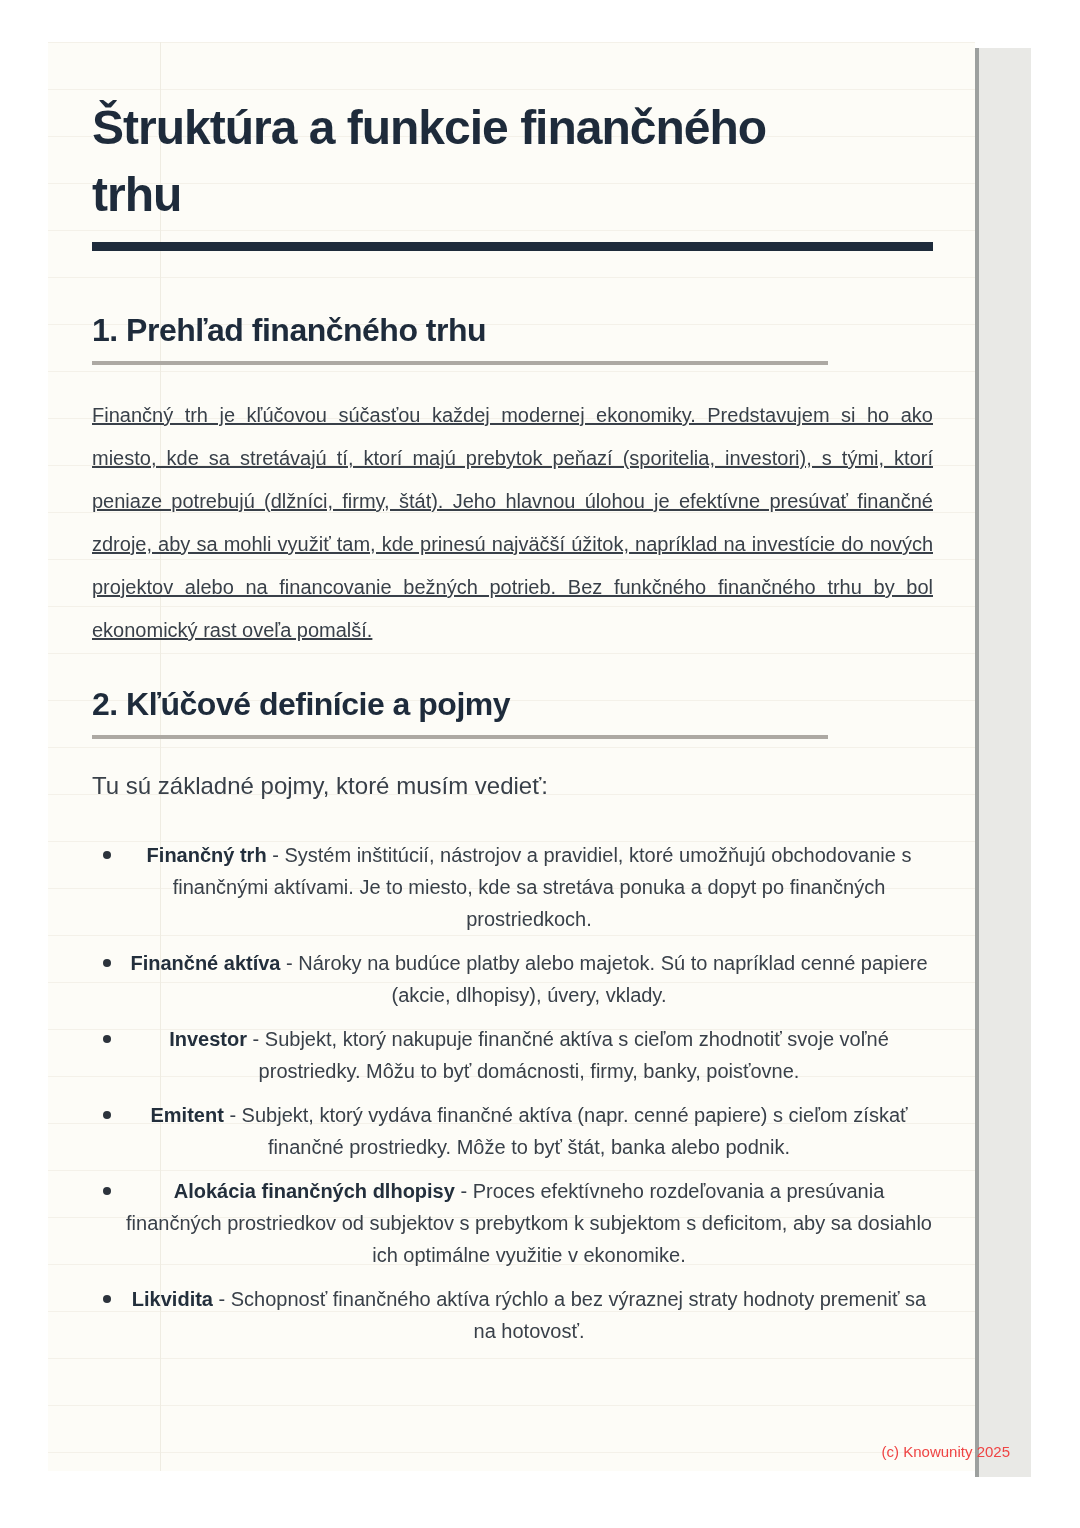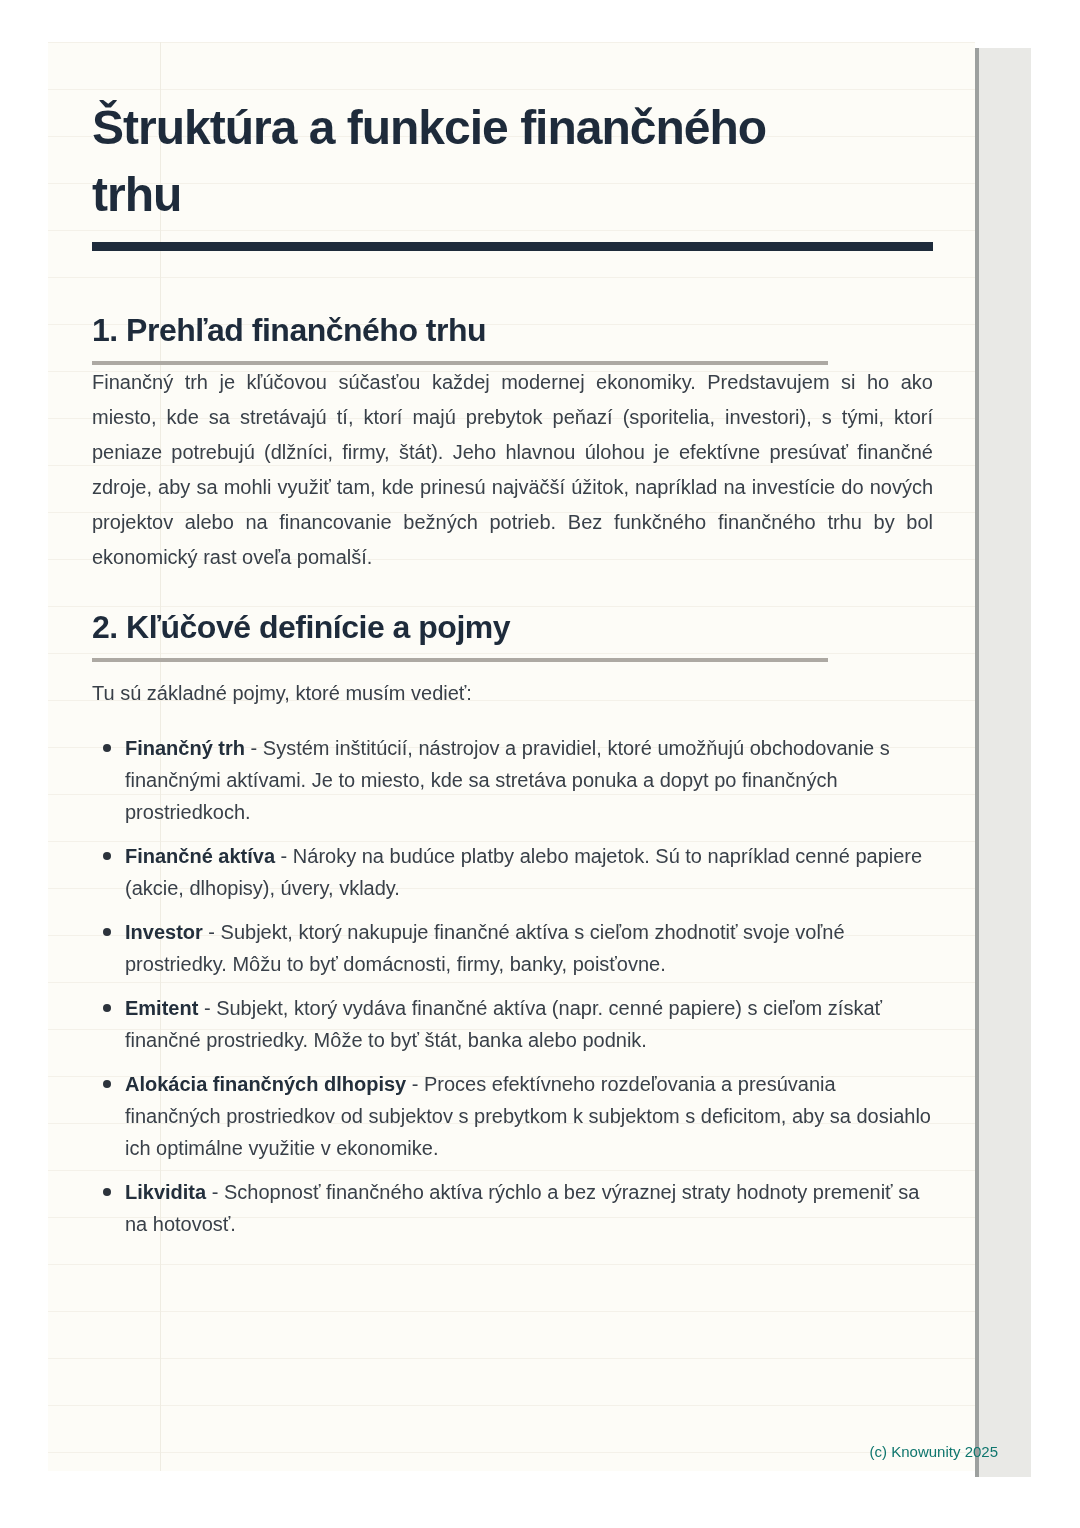--- a/index.html
+++ b/index.html
@@ -32,41 +32,41 @@
 
   h2.sec-heading {
     font-size:32px; line-height:40px; font-weight:800; letter-spacing:-0.5px;
     color:#1e2b3b;
   }
   .h2-first { margin-top:59px; }
   .h2-second { margin-top:32px; }
   .rule-gray { margin-top:11px; height:4px; width:736px; background:#ada9a3; }
 
   p.body-par {
-    width:841px; font-size:20px; line-height:35px;
-    color:#394049; text-align:justify;
+    margin-top:29px; width:841px; font-size:20px; line-height:43px;
+    color:#394049; text-align:justify;text-decoration:underline;
   }
   p.intro-par {
-    margin-top:16px; width:841px; font-size:20px; line-height:30px; color:#394049;
+    margin-top:32px; width:841px; font-size:24px; line-height:30px; color:#394049;
   }
 
-  ul.term-list { margin-top:24px; width:841px; list-style:none; }
+  ul.term-list { margin-top:38px; width:841px; list-style:none;text-align:center; }
   ul.term-list li {
     position:relative; padding-left:33px; margin-bottom:12px;
     font-size:20px; line-height:32px; color:#394049;
   }
   ul.term-list li .dot {
     position:absolute; left:11px; top:12px; width:8px; height:8px;
     border-radius:50%; background:#2c333c;
   }
   ul.term-list li strong { font-weight:700; color:#232f3c; }
 
   .footer-note {
-    position:absolute; top:1443px; right:82px; z-index:5;
-    font-size:15px; color:#0f766e;
+    position:absolute; top:1443px; right:70px; z-index:5;
+    font-size:15px; color:#ef4444;
   }
 </style>
 </head>
 <body>
 
 <div class="sheet">
   <div class="margin-line"></div>
 
   <div class="content">
 

